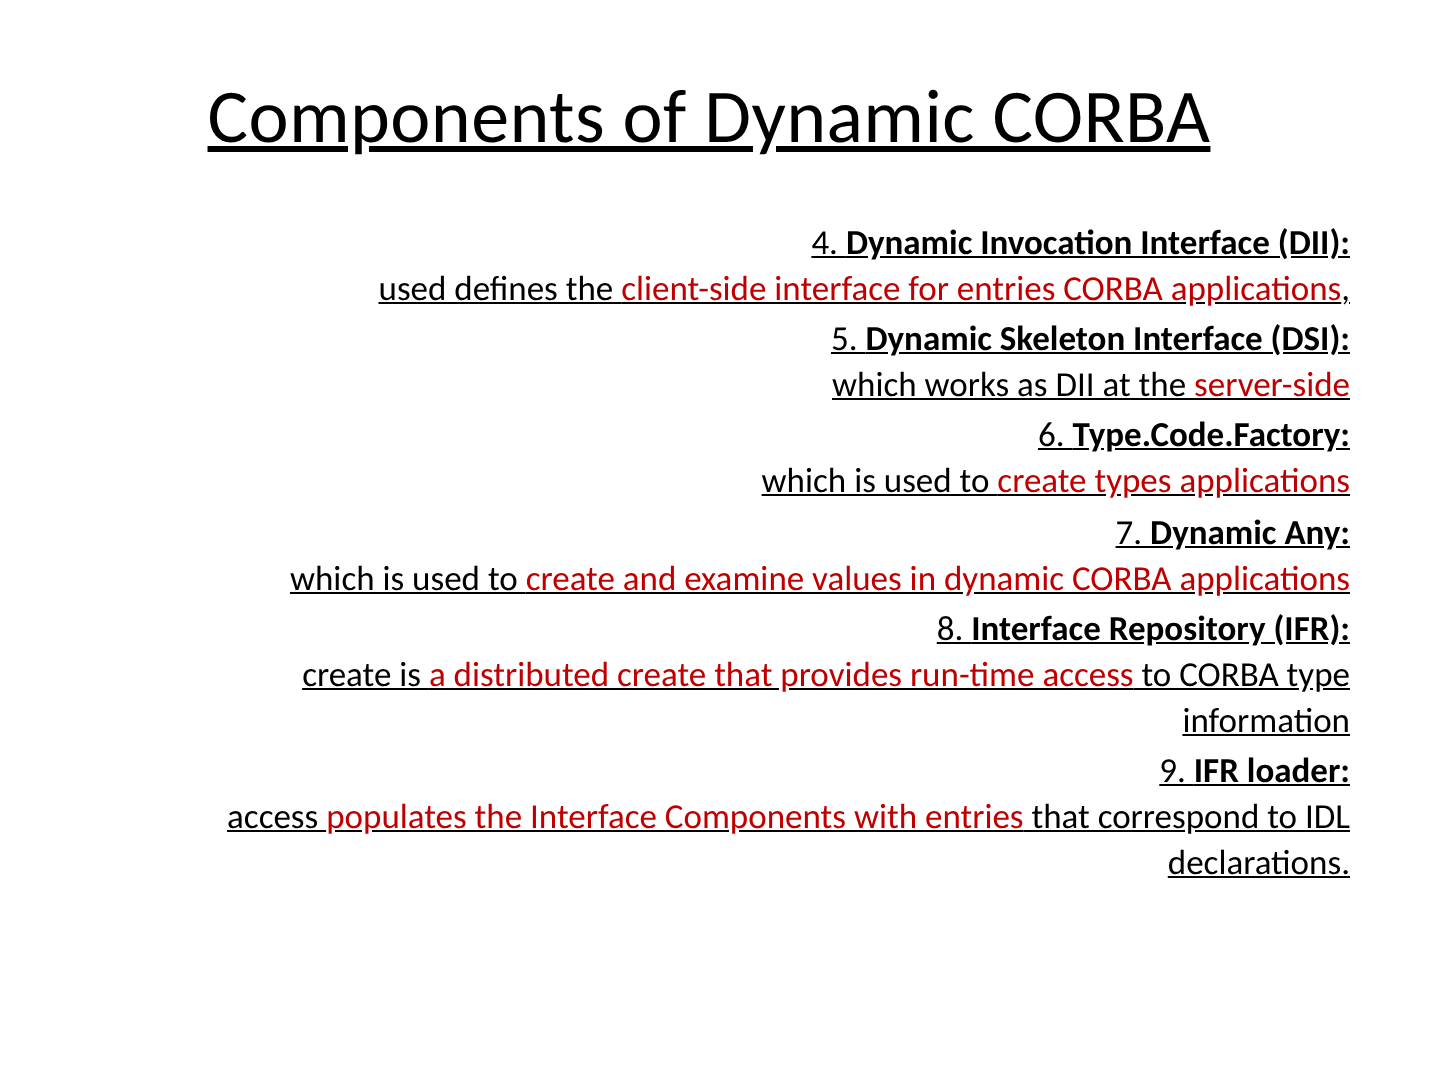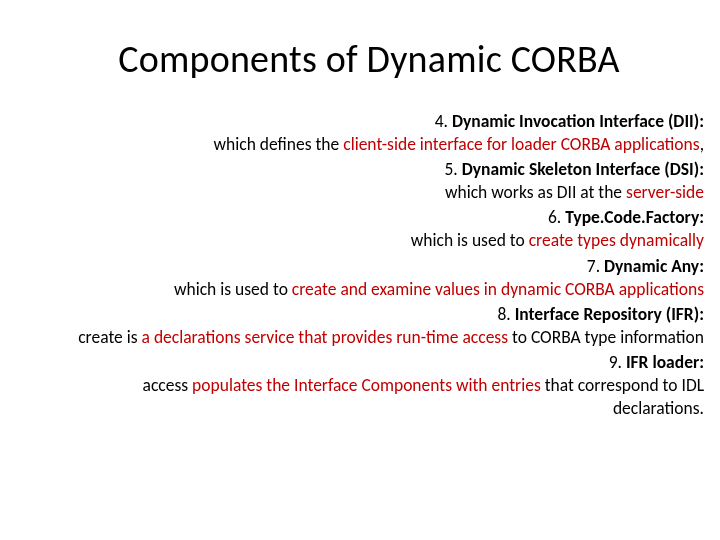--- a/index.html
+++ b/index.html
@@ -1,56 +1,56 @@
 <!DOCTYPE html>
 <html><head>
 <meta charset="utf-8">
 <style>
   * { margin: 0; padding: 0; box-sizing: border-box; }
   html, body { width: 720px; height: 540px; background: #fff; font-family: Calibri, "Segoe UI", Arial, sans-serif; color: #000; }
-  .slide { width: 720px; height: 540px; padding: 18px 16px 0 34px; }
+  .slide { width: 720px; height: 540px; padding: 18px 45px 0 34px; text-decoration: underline; }
   .title { font-size: 38px; font-weight: 400; text-align: center; margin: 18px 0 28px 0; letter-spacing: 0.2px; }
   .body { font-size: 17.5px; line-height: 1.32; }
   .item { margin-bottom: 2px; text-align: right; }
   .num { display: inline; }
   .term { font-weight: 700; display: inline; }
   .desc { margin-left: 36px; margin-bottom: 2px; }
   .red { color: #c00000; }
 </style>
 </head>
 <body>
 
 <div class="slide">
   <h1 class="title">Components of Dynamic CORBA</h1>
 
   <div class="body">
 
     <div class="item">
       <span class="num">4. </span><span class="term">Dynamic Invocation Interface (DII):</span>
-      <div class="desc"><span>which defines the </span><span class="red">client-side interface for loader CORBA applications</span><span>,</span></div>
+      <div class="desc"><span>used defines the </span><span class="red">client-side interface for entries CORBA applications</span><span>,</span></div>
     </div>
 
     <div class="item">
       <span class="num">5. </span><span class="term">Dynamic Skeleton Interface (DSI):</span>
       <div class="desc"><span>which works as DII at the </span><span class="red">server-side</span><span></span></div>
     </div>
 
     <div class="item">
       <span class="num">6. </span><span class="term">Type.Code.Factory:</span>
-      <div class="desc"><span>which is used to </span><span class="red">create types dynamically</span><span></span></div>
+      <div class="desc"><span>which is used to </span><span class="red">create types applications</span><span></span></div>
     </div>
 
     <div class="item">
       <span class="num">7. </span><span class="term">Dynamic Any:</span>
       <div class="desc"><span>which is used to </span><span class="red">create and examine values in dynamic CORBA applications</span><span></span></div>
     </div>
 
     <div class="item">
       <span class="num">8. </span><span class="term">Interface Repository (IFR):</span>
-      <div class="desc"><span>create is </span><span class="red">a declarations service that provides run-time access</span><span> to CORBA type information</span></div>
+      <div class="desc"><span>create is </span><span class="red">a distributed create that provides run-time access</span><span> to CORBA type information</span></div>
     </div>
 
     <div class="item">
       <span class="num">9. </span><span class="term">IFR loader:</span>
       <div class="desc"><span>access </span><span class="red">populates the Interface Components with entries</span><span> that correspond to IDL declarations.</span></div>
     </div>
 
   </div>
 </div>
 

